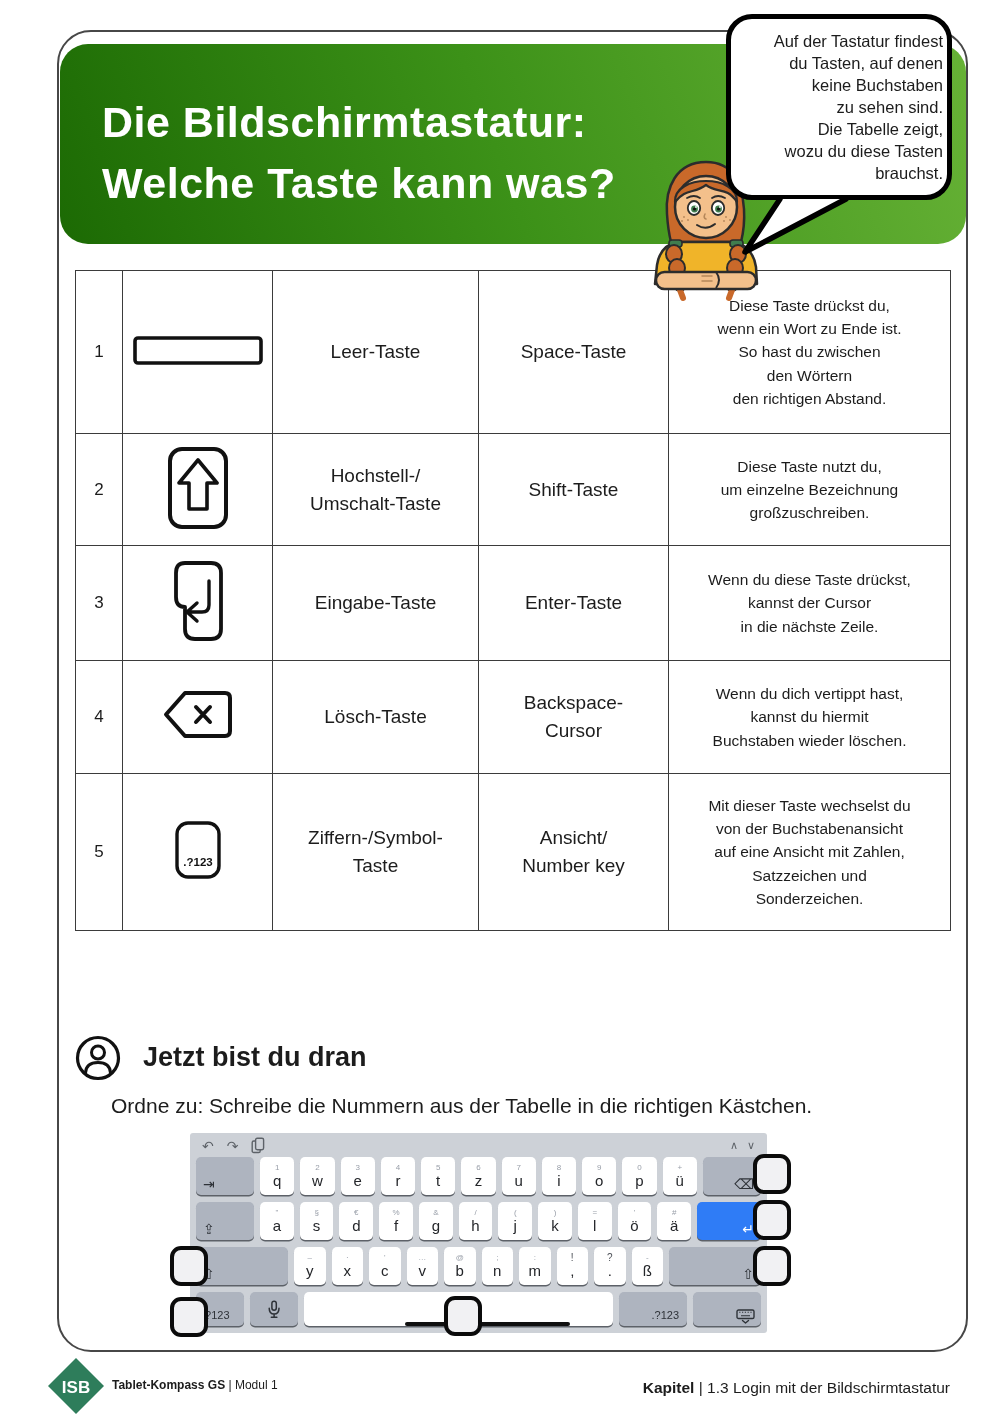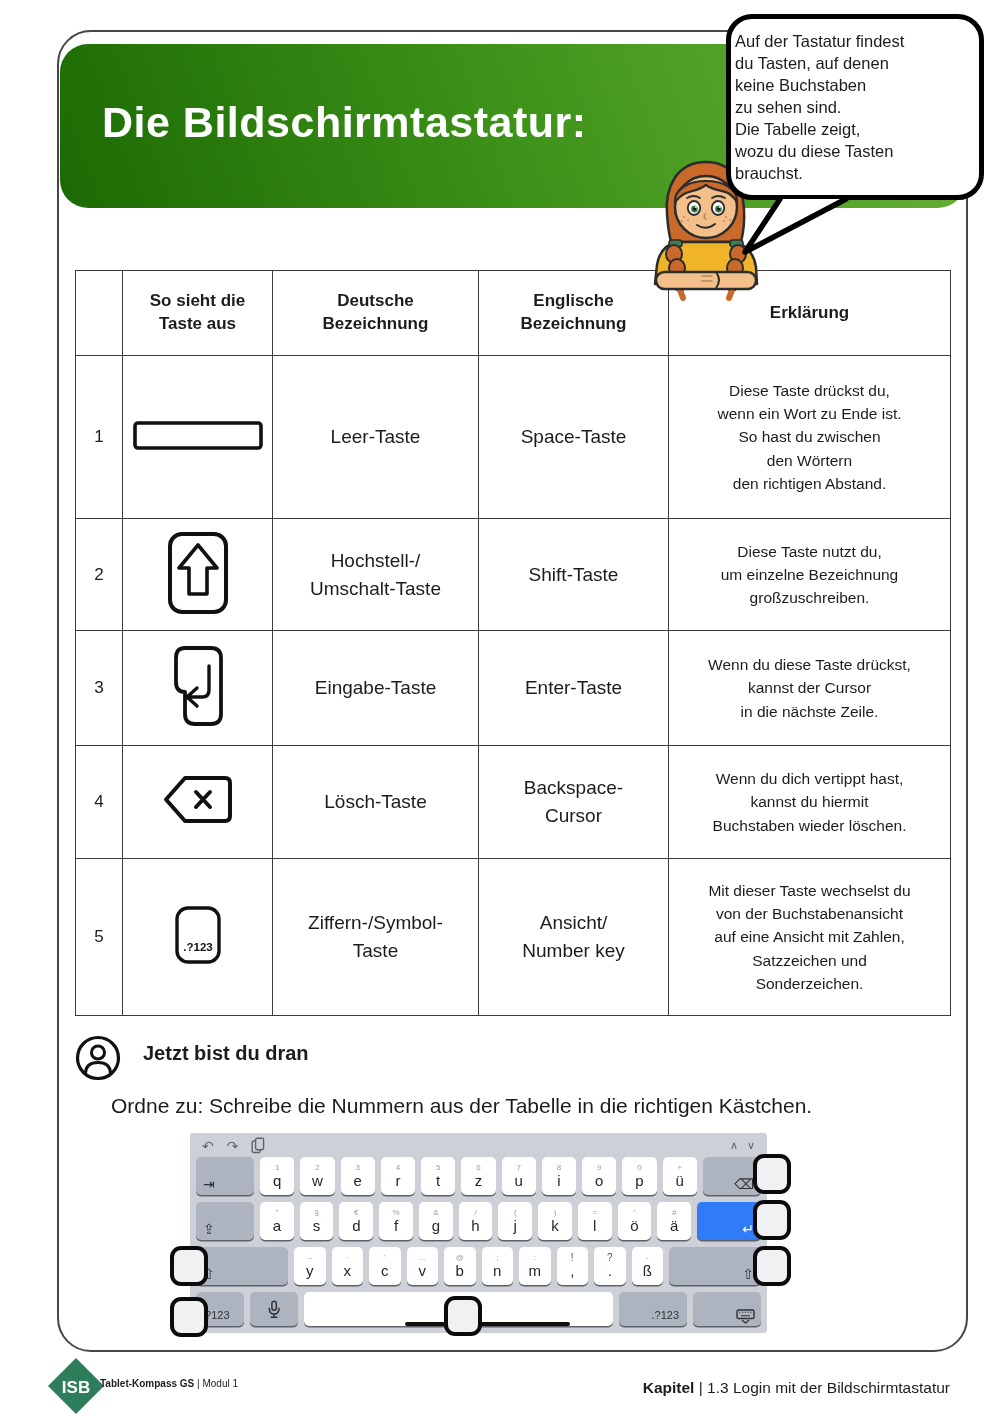--- a/index.html
+++ b/index.html
@@ -6,49 +6,49 @@
   html,body { background:#ffffff; }
   .page { position:relative; width:998px; height:1416px; background:#fff;
           font-family:"Liberation Sans", sans-serif; color:#1c1c1c; overflow:hidden; }
   .preline { white-space:pre-line; }
 
   
   .card { position:absolute; left:57px; top:30px; width:911px; height:1322px;
           border:2px solid #474747; border-radius:34px; background:#fff; }
 
   
-  .green-header { position:absolute; left:60px; top:44px; width:906px; height:164px;
+  .green-header { position:absolute; left:60px; top:44px; width:906px; height:200px;
           border-radius:28px; z-index:1;
           background:linear-gradient(70deg,#1c6a04 0%,#3c9118 48%,#67b236 100%); }
   .title { position:absolute; left:42px; top:48px; color:#fff; font-size:43px;
            font-weight:600; line-height:1.42; letter-spacing:.5px; }
 
   
-  .speech-bubble { position:absolute; left:726px; top:14px; width:258px;
+  .speech-bubble { position:absolute; left:726px; top:14px; width:226px;
            background:#fff; border:5px solid #000; border-radius:26px;
-           padding:12px 4px 10px; text-align:left; font-size:16.5px; line-height:1.33;
+           padding:12px 4px 10px; text-align:right; font-size:16.5px; line-height:1.33;
            font-weight:500; z-index:7; }
   .bubble-tail { position:absolute; left:742px; top:196px; z-index:8; }
 
   
   .girl { position:absolute; left:638px; top:154px; z-index:6; }
 
   
   table.keys { position:absolute; left:75px; top:270px; width:875px; z-index:3;
            border-collapse:collapse; table-layout:fixed; }
   table.keys td, table.keys th { border:1.7px solid #3b3b3b; text-align:center;
            vertical-align:middle; background:#fff; }
   th.h { font-size:17px; font-weight:700; line-height:1.35; }
   td.num { font-size:17px; font-weight:500; }
   td.de, td.en { font-size:19px; line-height:1.45; }
   td.info { font-size:15.5px; line-height:1.5; padding:6px 4px; }
 
   
   .exercise-icon { position:absolute; left:74px; top:1034px; z-index:2; }
-  .exercise-heading { position:absolute; left:143px; top:1042px; font-size:20px;
+  .exercise-heading { position:absolute; left:143px; top:1042px; font-size:27px;
            font-weight:600; z-index:2; }
   .instruction { position:absolute; left:83px; top:1094px; font-size:21px; z-index:2;margin-left:28px; }
 
   
   .keyboard { position:absolute; left:190px; top:1133px; width:577px; height:200px;
            background:#cdd1d7; border-radius:3px; z-index:2; }
   .ktoolbar { position:absolute; left:0; top:0; width:100%; height:22px; padding:3px 12px 0;
            display:flex; justify-content:space-between; color:#5d6268; }
   .ktoolbar .tl, .ktoolbar .tr { display:flex; gap:13px; align-items:center; font-size:14px; }
   .ktoolbar .tr { font-size:11px; gap:9px; }
@@ -81,34 +81,35 @@
          border:4px solid #0b0b0b; border-radius:11px; z-index:4; }
   .ab-backspace { left:753px; top:1154px; }
   .ab-enter     { left:753px; top:1200px; }
   .ab-shift-r   { left:753px; top:1246px; }
   .ab-shift-l   { left:170px; top:1246px; }
   .ab-symbols   { left:170px; top:1297px; }
   .ab-space     { left:444px; top:1296px; }
 
   
   .footer-logo { position:absolute; left:46px; top:1356px; }
-  .footer-left { position:absolute; left:100px; top:1378px; font-size:10px; }
+  .footer-left { position:absolute; left:112px; top:1378px; font-size:12px; }
   .footer-right { position:absolute; right:48px; top:1379px; font-size:15.5px; text-align:right; }
   .b { font-weight:700; }
 </style>
 </head>
 <body>
 
 <div class="page">
 
   <div class="card"></div>
 
   <div class="green-header">
     <div class="title">
       <div>Die Bildschirmtastatur:</div>
+      <div>Welche Taste kann was?</div>
     </div>
   </div>
 
   <svg class="girl" width="136" height="160" viewBox="0 0 136 160">
     <path d="M68 8 C38 8 27 34 29 60 C30 76 33 88 33 88 L103 88 C103 88 107 72 106 55 C104 30 96 8 68 8 Z" fill="#c9692a" stroke="#2c2c2c" stroke-width="2.5"></path>
     <ellipse cx="68" cy="53" rx="31" ry="31" fill="#f3c08b" stroke="#2c2c2c" stroke-width="2.5"></ellipse>
     <path d="M37 48 C36 20 100 20 99 48 C88 32 80 40 68 31 C56 40 48 34 37 48 Z" fill="#c9692a" stroke="#2c2c2c" stroke-width="2.2" stroke-linejoin="round"></path>
     <g>
       <ellipse cx="56" cy="54" rx="6.2" ry="7" fill="#fff" stroke="#2c2c2c" stroke-width="1.8"></ellipse>
       <ellipse cx="80" cy="54" rx="6.2" ry="7" fill="#fff" stroke="#2c2c2c" stroke-width="1.8"></ellipse>
@@ -168,30 +169,20 @@
 
   <table class="keys">
     <colgroup>
         <col style="width:47px">
         <col style="width:150px">
         <col style="width:206px">
         <col style="width:190px">
         <col style="width:282px">
       </colgroup>
     <tbody>
-        <tr style="height:85px">
-      <th class="h"></th>
-      <th class="h preline">So sieht die
-Taste aus</th>
-      <th class="h preline">Deutsche
-Bezeichnung</th>
-      <th class="h preline">Englische
-Bezeichnung</th>
-      <th class="h preline">Erklärung</th>
-    </tr>
     <tr style="height:163px">
       <td class="num">1</td>
       <td>
         <svg width="132" height="36" viewBox="0 0 132 36">
               <rect x="3" y="6" width="126" height="25" rx="3" fill="none" stroke="#111" stroke-width="3.6"></rect>
             </svg>
       </td>
       <td class="de preline">Leer-Taste</td>
       <td class="en preline">Space-Taste</td>
       <td class="info preline">Diese Taste drückst du,

